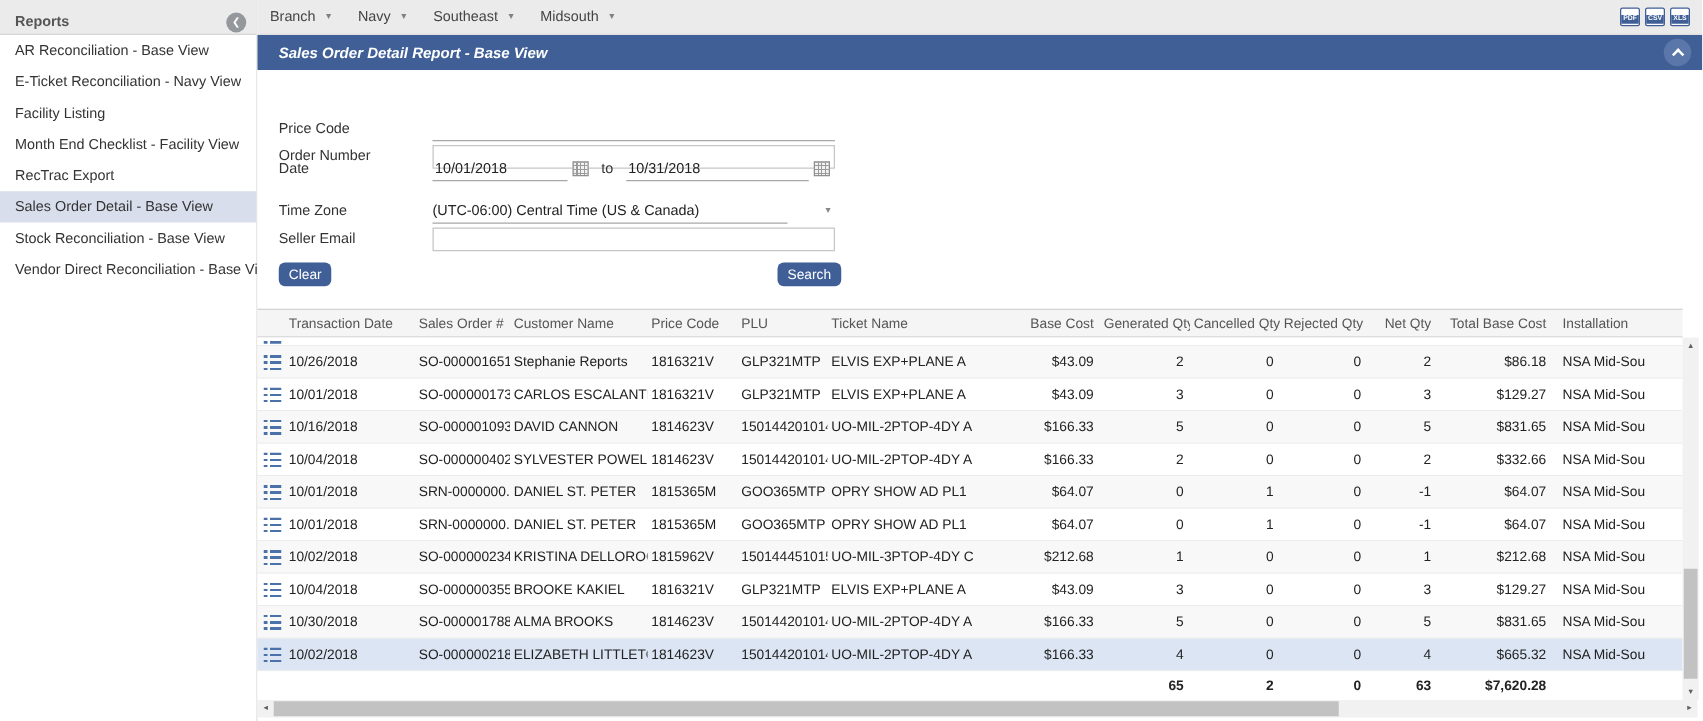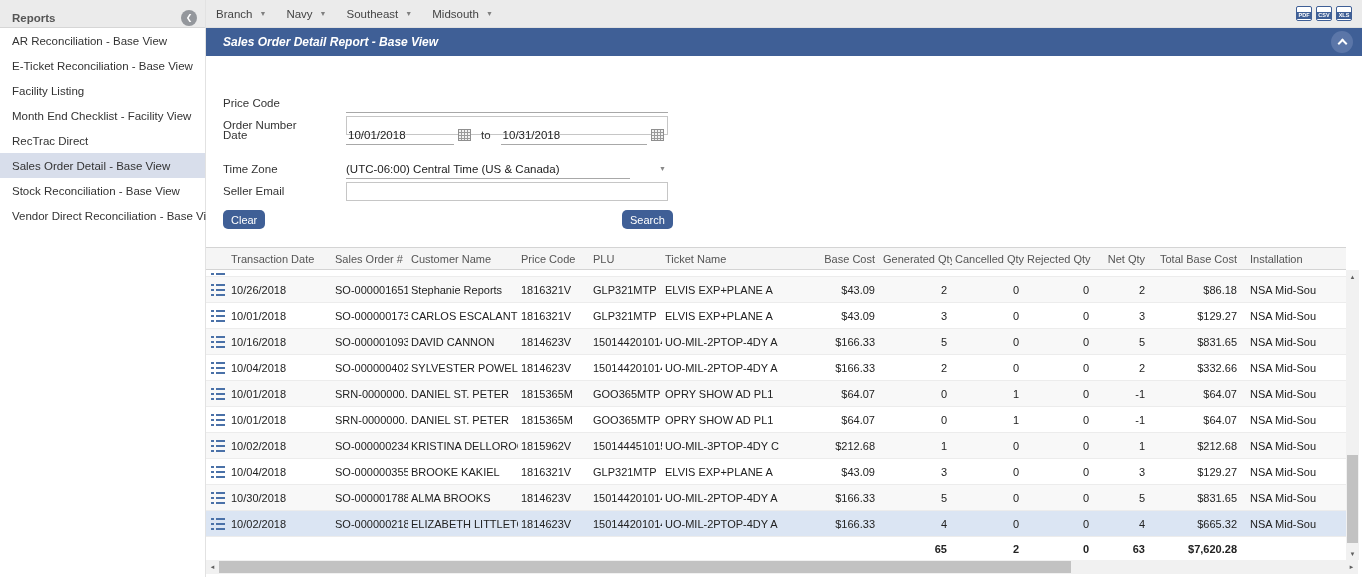--- a/index.html
+++ b/index.html
@@ -83,24 +83,24 @@
 
 <div id="app">
 
   <div class="sidebar">
     <div class="sb-header">
       <span class="sb-title">Reports</span>
       <span class="sb-collapse">❮</span>
     </div>
     <div id="sb-items">
         <div class="sb-item">AR Reconciliation - Base View</div>
-        <div class="sb-item">E-Ticket Reconciliation - Base View</div>
+        <div class="sb-item">E-Ticket Reconciliation - Navy View</div>
         <div class="sb-item">Facility Listing</div>
         <div class="sb-item">Month End Checklist - Facility View</div>
-        <div class="sb-item">RecTrac Direct</div>
+        <div class="sb-item">RecTrac Export</div>
         <div class="sb-item selected">Sales Order Detail - Base View</div>
         <div class="sb-item">Stock Reconciliation - Base View</div>
         <div class="sb-item">Vendor Direct Reconciliation - Base View</div>
       </div>
   </div>
 
   <div class="topbar">
     <div id="tb-menus" style="display:flex;">
         <div class="tb-menu">
           <span>Branch</span>

